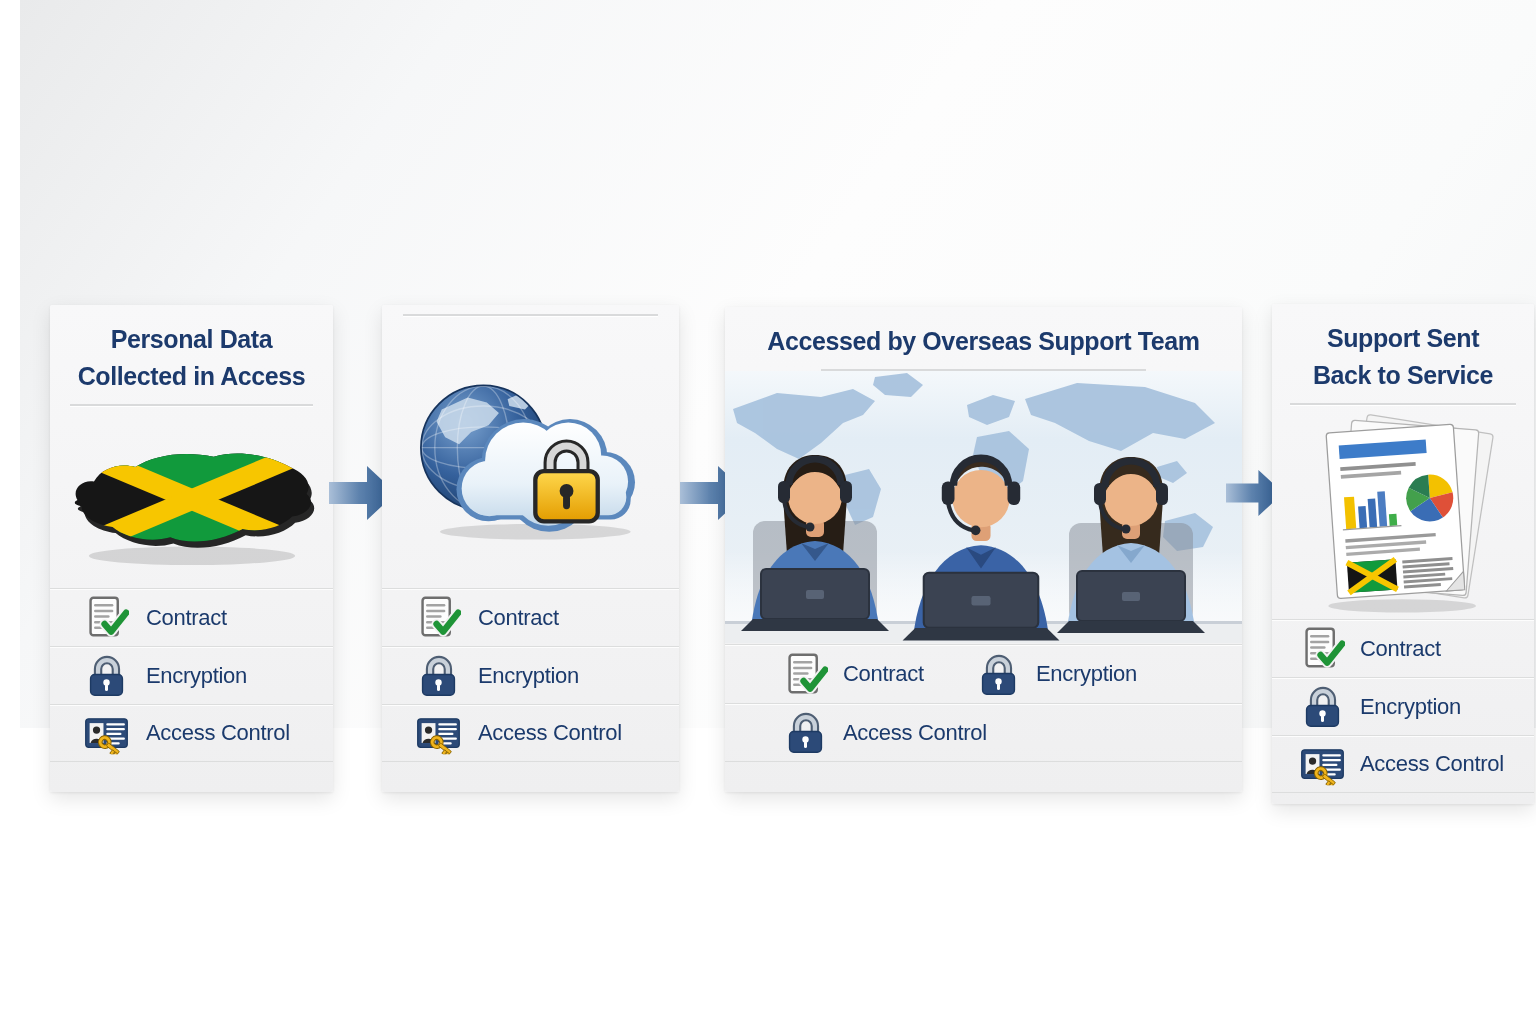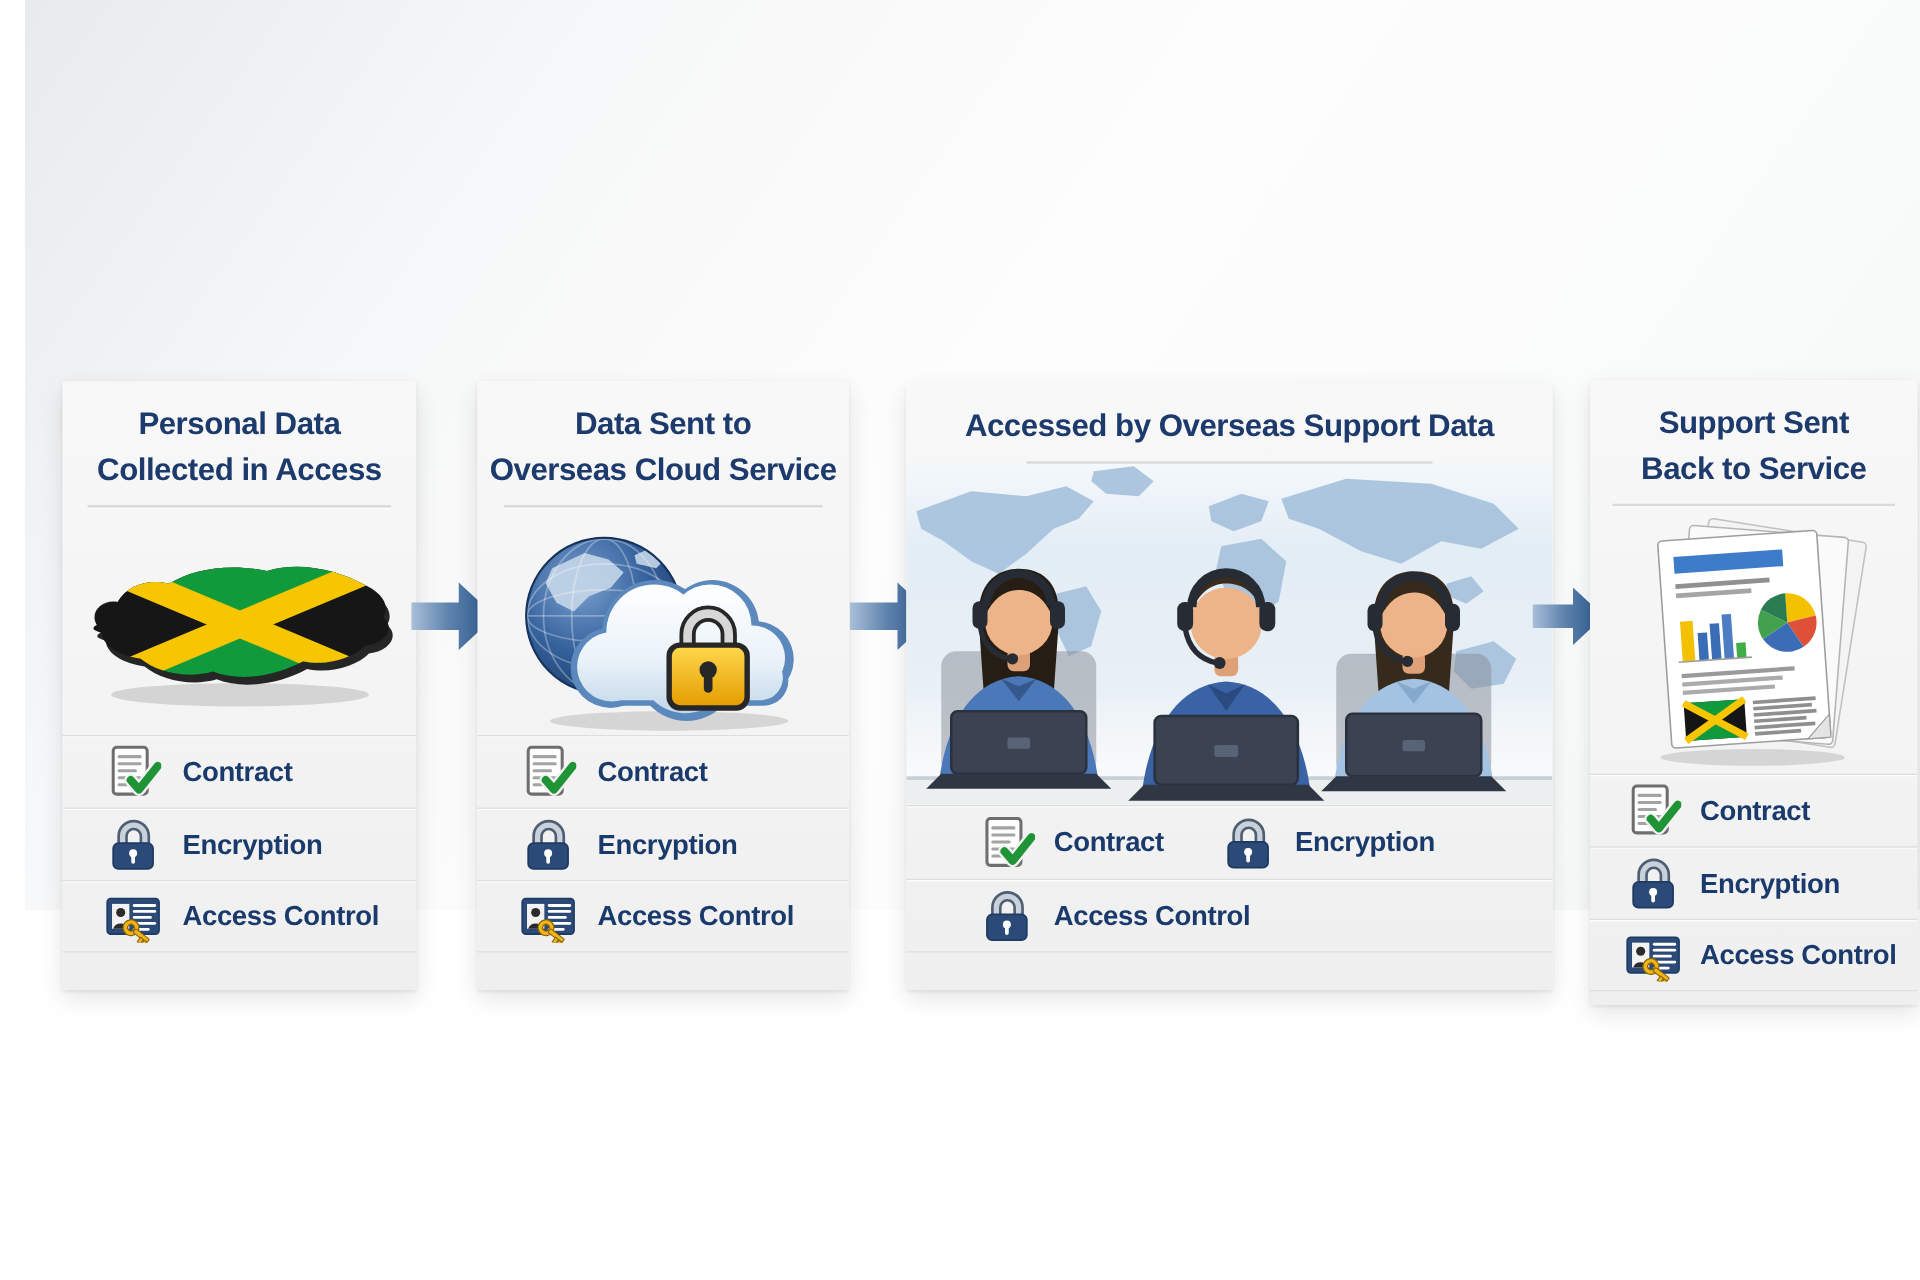--- a/index.html
+++ b/index.html
@@ -58,21 +58,21 @@
     box-shadow:inset 0 1px 0 #fdfdfd;
   }
   .badge-row:last-child { border-bottom:1px solid #dcdddd; }
   .panel-3 .badge-row { height:59px; padding-left:58px; gap:15px; }
   .panel-4 .badge-row { padding-left:28px; gap:15px; }
   .badge-group { display:flex; align-items:center; gap:15px; }
   .badge-group.first { width:178px; }
   .bicon { width:45px; height:45px; flex:none; display:flex; align-items:center; justify-content:center; }
   .bicon svg { width:45px; height:45px; overflow:visible; }
   .blabel {
-    font-size:22px; font-weight:bold; letter-spacing:-0.3px;
+    font-size:22px; font-weight:normal; letter-spacing:-0.3px;
     color:#1b3a6c; white-space:nowrap;
   }
   .arrow { position:absolute; width:68px; height:58px; top:464px; }
   .arrow-1 { left:309px; }
   .arrow-2 { left:660px; }
   .arrow-3 { left:1206px; width:58px; height:54px; top:466px; }
   .defs-holder { position:absolute; width:0; height:0; overflow:hidden; }
 </style>
 </head>
 <body>
@@ -180,24 +180,20 @@
     </div>
   </section>
 
   <div class="arrow arrow-1">
     <svg width="68" height="58" viewBox="0 0 68 58">
         <polygon points="0,18 38,18 38,2 67,29 38,56 38,40 0,40" fill="url(#gArrow)"></polygon>
       </svg>
   </div>
 
   <section class="panel panel-2">
-    <h2 class="title">
-      <span>Data Sent to</span><br>
-      <span>Overseas Cloud Service</span>
-    </h2>
     <div class="title-rule"></div>
     <div class="illus">
       <svg width="288" height="182" viewBox="0 0 290 210">
         <defs>
           <radialGradient id="gGlobe" cx="0.35" cy="0.3" r="0.85">
             <stop offset="0" stop-color="#7aa2cf"></stop>
             <stop offset="0.5" stop-color="#35619c"></stop>
             <stop offset="1" stop-color="#16355f"></stop>
           </radialGradient>
           <linearGradient id="gCloud" gradientUnits="userSpaceOnUse" x1="0" y1="70" x2="0" y2="190">
@@ -282,21 +278,21 @@
   </section>
 
   <div class="arrow arrow-2">
     <svg width="68" height="58" viewBox="0 0 68 58">
         <polygon points="0,18 38,18 38,2 67,29 38,56 38,40 0,40" fill="url(#gArrow)"></polygon>
       </svg>
   </div>
 
   <section class="panel panel-3">
     <h2 class="title">
-      <span>Accessed by Overseas Support Data</span>
+      <span>Accessed by Overseas Support Team</span>
     </h2>
     <div class="title-rule"></div>
     <div class="illus">
       <svg width="517" height="272" viewBox="0 0 517 272" preserveAspectRatio="none">
         <defs>
           <linearGradient id="gSky" x1="0" y1="0" x2="0" y2="1">
             <stop offset="0" stop-color="#f4f8fb"></stop>
             <stop offset="0.25" stop-color="#e3edf5"></stop>
             <stop offset="1" stop-color="#edf2f6"></stop>
           </linearGradient>

